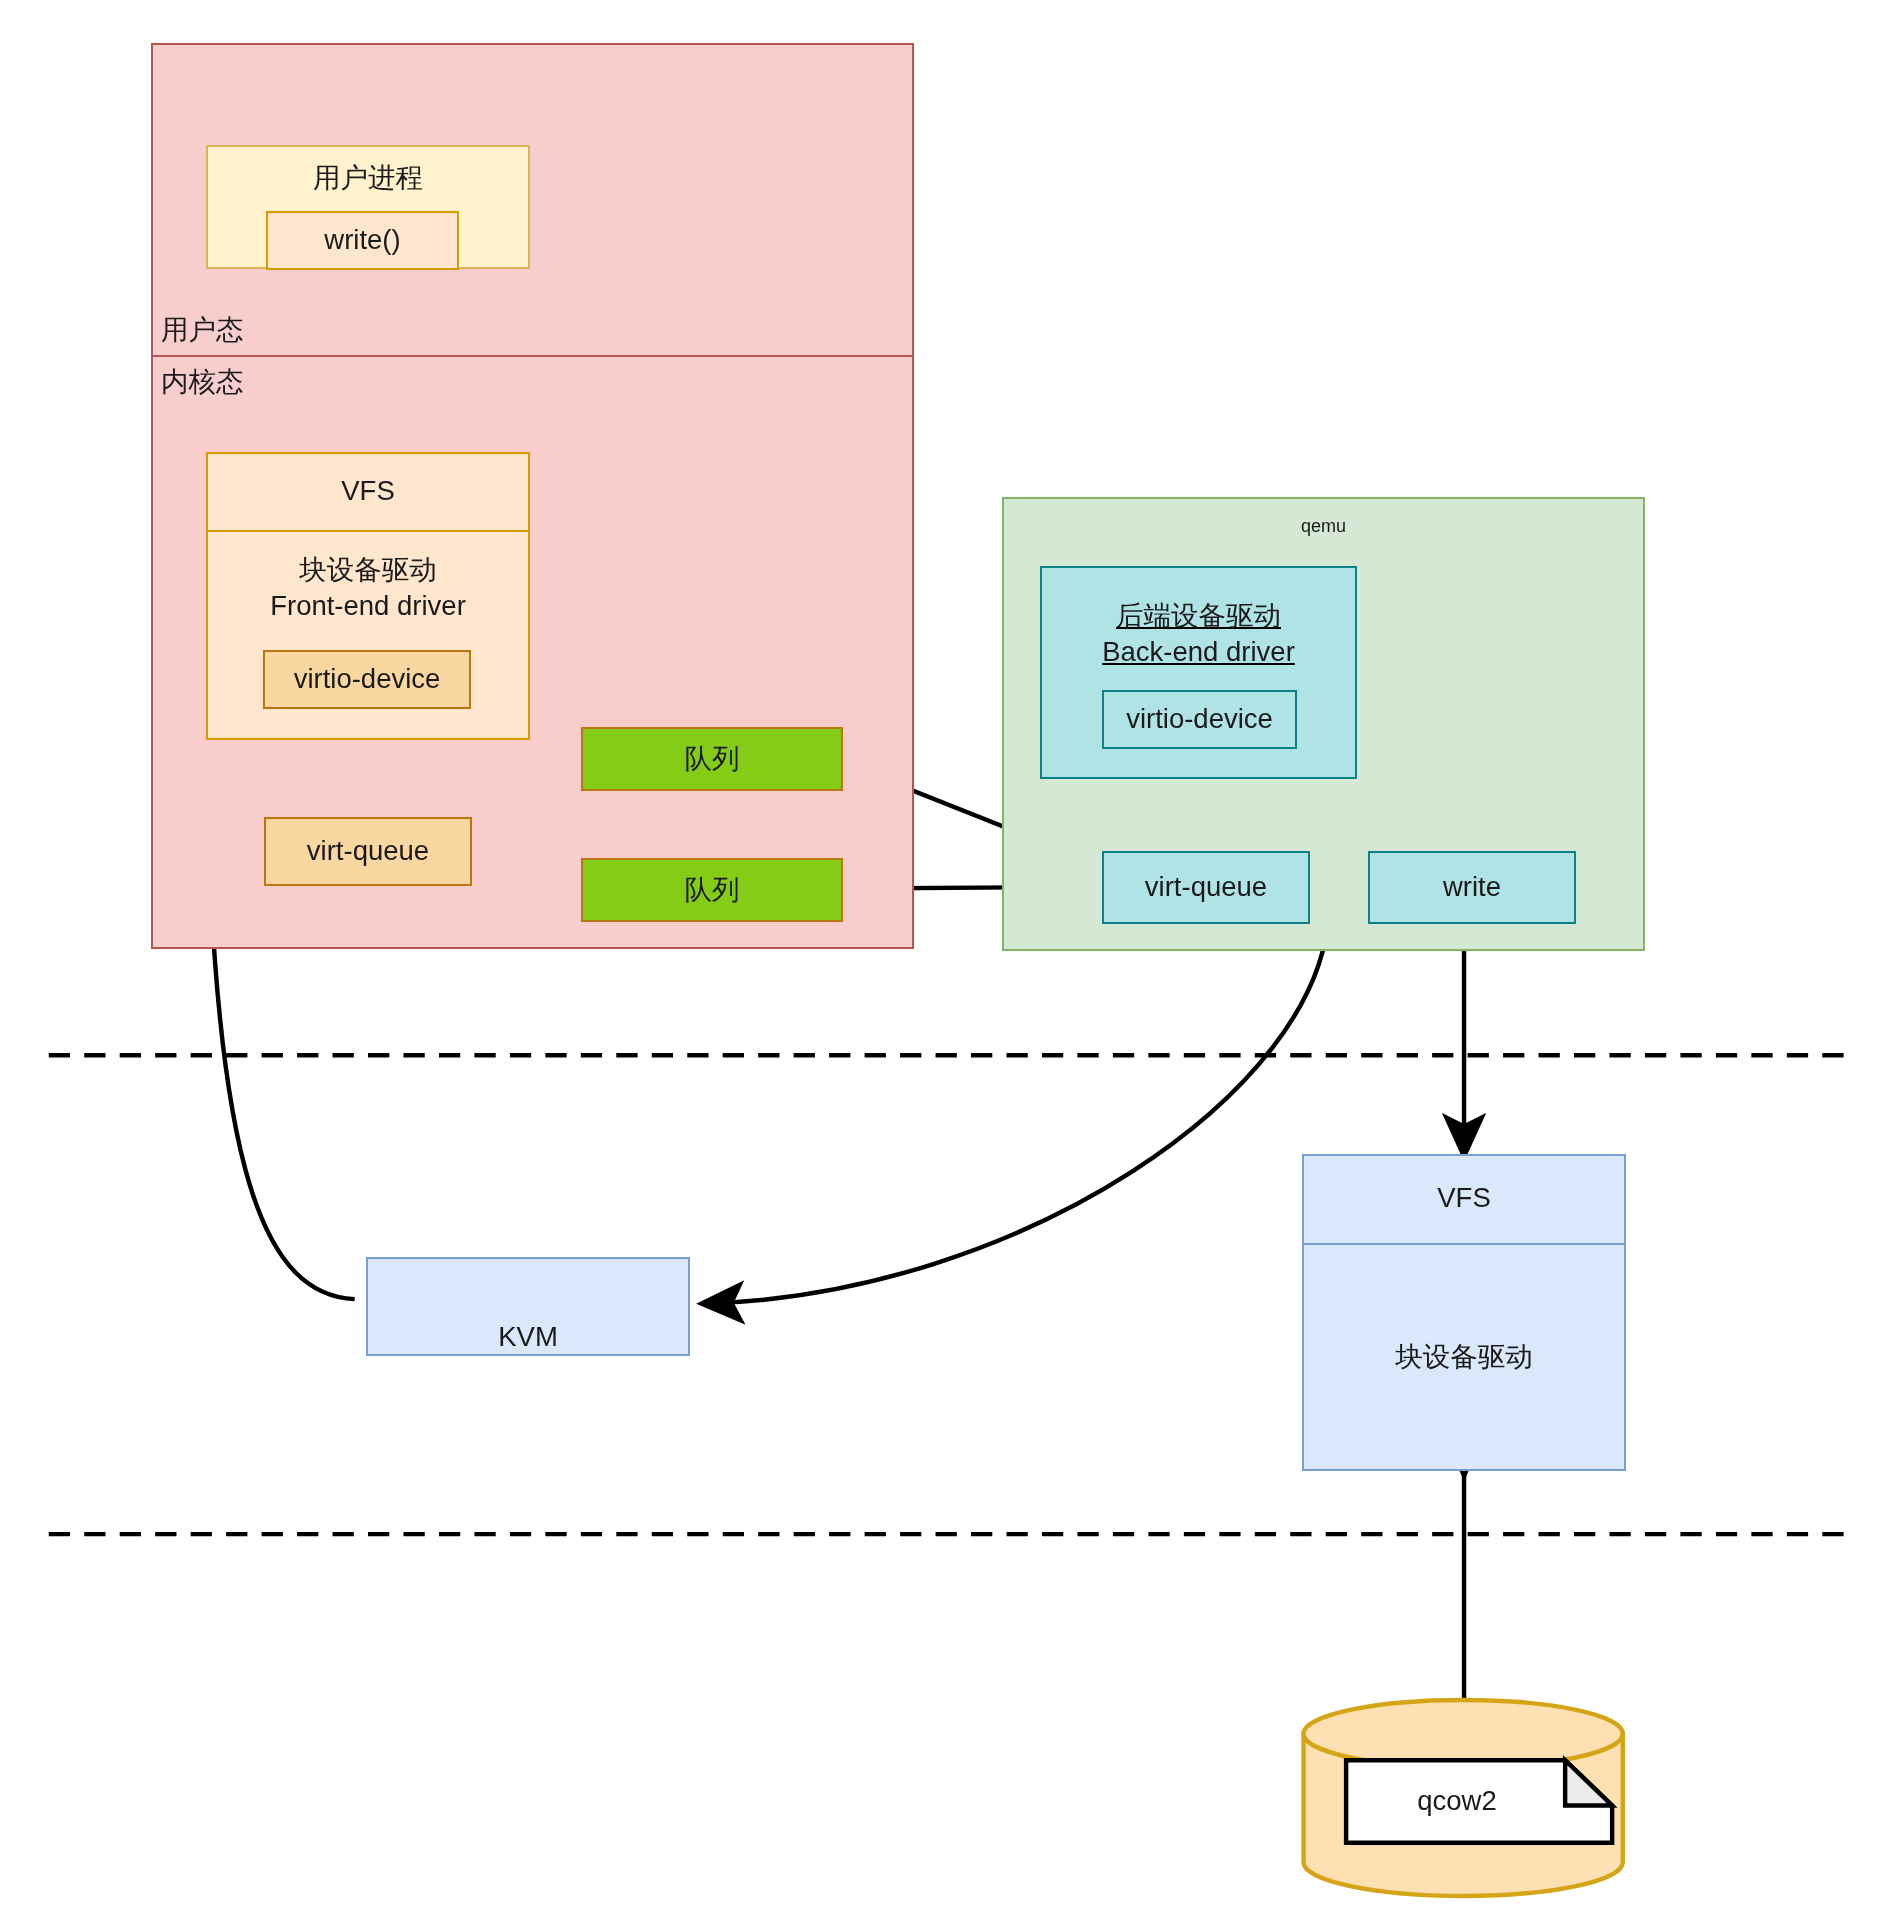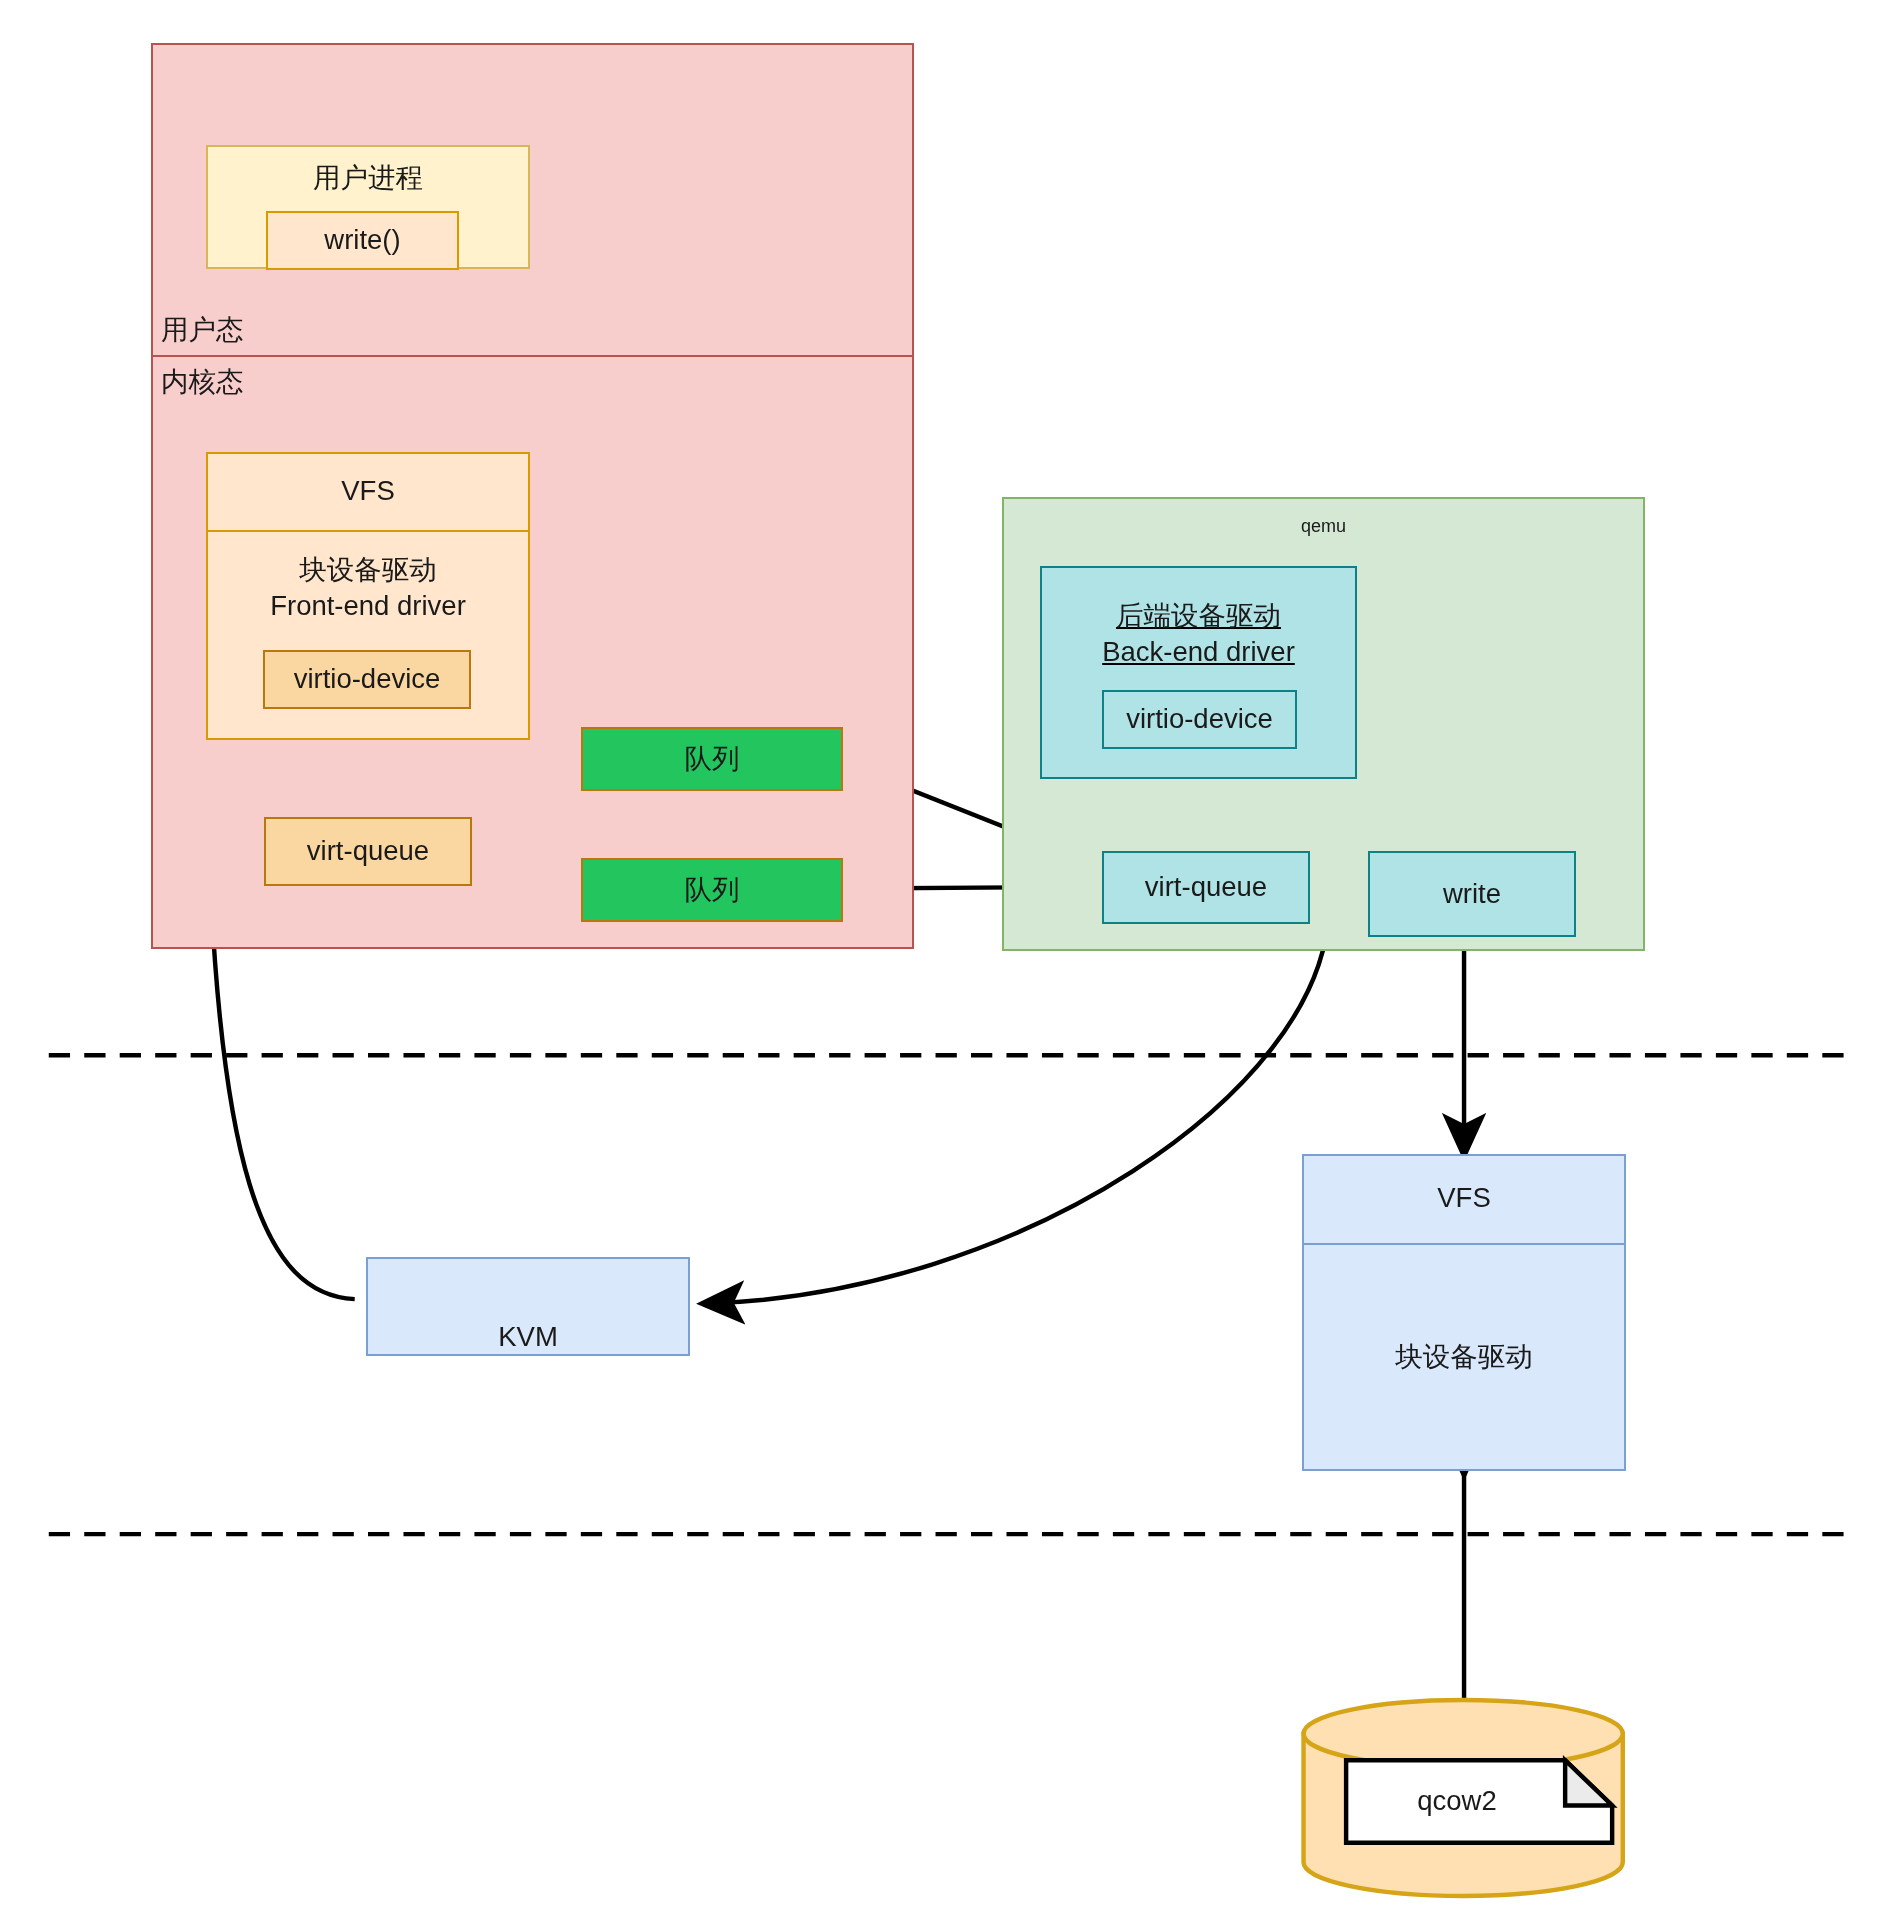--- a/index.html
+++ b/index.html
@@ -68,21 +68,21 @@
   }
   .orange-light {
     background: #ffe6cc;
     border: 2.7px solid #d79b00;
   }
   .orange-mid {
     background: #fad7a0;
     border: 2.7px solid #b9770e;
   }
   .orange-queue {
-    background: #22c55e;
+    background: #84cc16;
     border: 2.7px solid #b9770e;
   }
 
   
   .qemu-container {
     background: #d5e8d4;
     border: 2.7px solid #82b366;
   }
   .qemu-title {
     position: absolute;
@@ -226,21 +226,21 @@
     <span class="stack-label">Back-end driver</span>
   </div>
   <div class="box teal-box" style="left:1102px; top:690px; width:195px; height:59px;">
     <span class="label-txt">virtio-device</span>
   </div>
 
   <div class="box teal-box" style="left:1102px; top:851px; width:208px; height:73px;">
     <span class="label-txt">virt-queue</span>
   </div>
 
-  <div class="box teal-box" style="left:1368px; top:851px; width:208px; height:86px;">
+  <div class="box teal-box" style="left:1368px; top:851px; width:208px; height:73px;">
     <span class="label-txt">write</span>
   </div>
 
   <div class="box blue-box" style="left:366px; top:1257px; width:324px; height:99px;align-items:flex-end;">
     <span class="label-txt">KVM</span>
   </div>
 
   <div class="box blue-box" style="left:1302px; top:1154px; width:324px; height:317px;">
   </div>
   <div class="box" style="left:1302px; top:1154px; width:324px; height:89px;">

